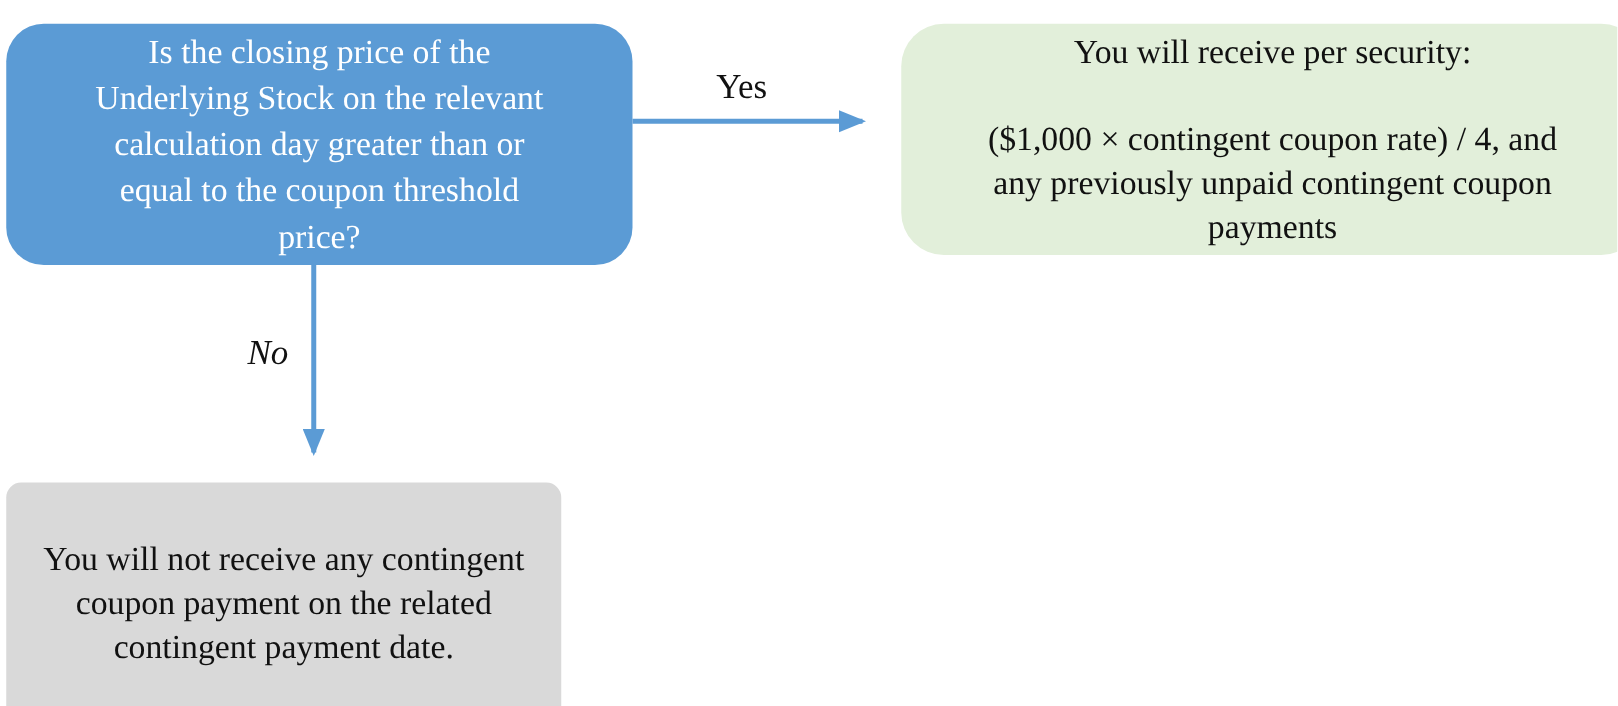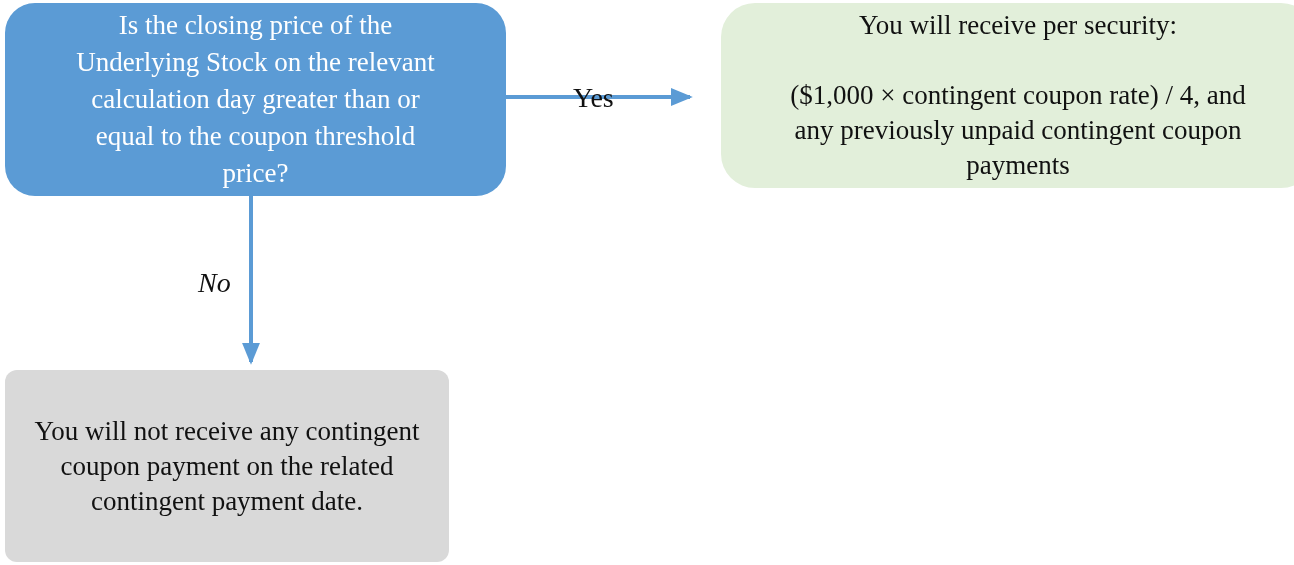--- a/index.html
+++ b/index.html
@@ -38,20 +38,21 @@
   .arrowhead-fill {
     fill: var(--arrow, #5B9BD5);
   }
   .box {
     position: absolute;
     display: flex;
     align-items: center;
     justify-content: flex-end;
     text-align: center;
     white-space: pre-line;
+    margin-top: 16px;
   }
   .box .text {
     white-space: pre-line;
     width: 100%;
   }
   .box.decision {
     left: 5px; top: 3px;
     width: 501px; height: 193px;
     background: var(--question-fill, #5B9BD5);
     color: var(--question-text, #FFFFFF);
@@ -79,21 +80,21 @@
     font-size: 27px;
     line-height: 35px;
     padding: 6px 24px;
   }
   .edge-label {
     position: absolute;
     color: var(--label-text, #111111);
     font-size: 28px;
     line-height: 30px;
   }
-  .edge-label.yes { left: 573px; top: 55px; margin-top: 28px; }
+  .edge-label.yes { left: 573px; top: 55px; }
   .edge-label.no  { left: 198px; top: 268px; font-style: italic; }
 </style>
 </head>
 <body>
 
 <div class="canvas">
 
   <svg class="arrows" width="1294" height="565" viewBox="0 0 1294 565" xmlns="http://www.w3.org/2000/svg">
     <defs>
       <marker id="arrowhead" markerUnits="strokeWidth" markerWidth="5.5" markerHeight="4.5" refX="4.8" refY="2.25" orient="auto">

